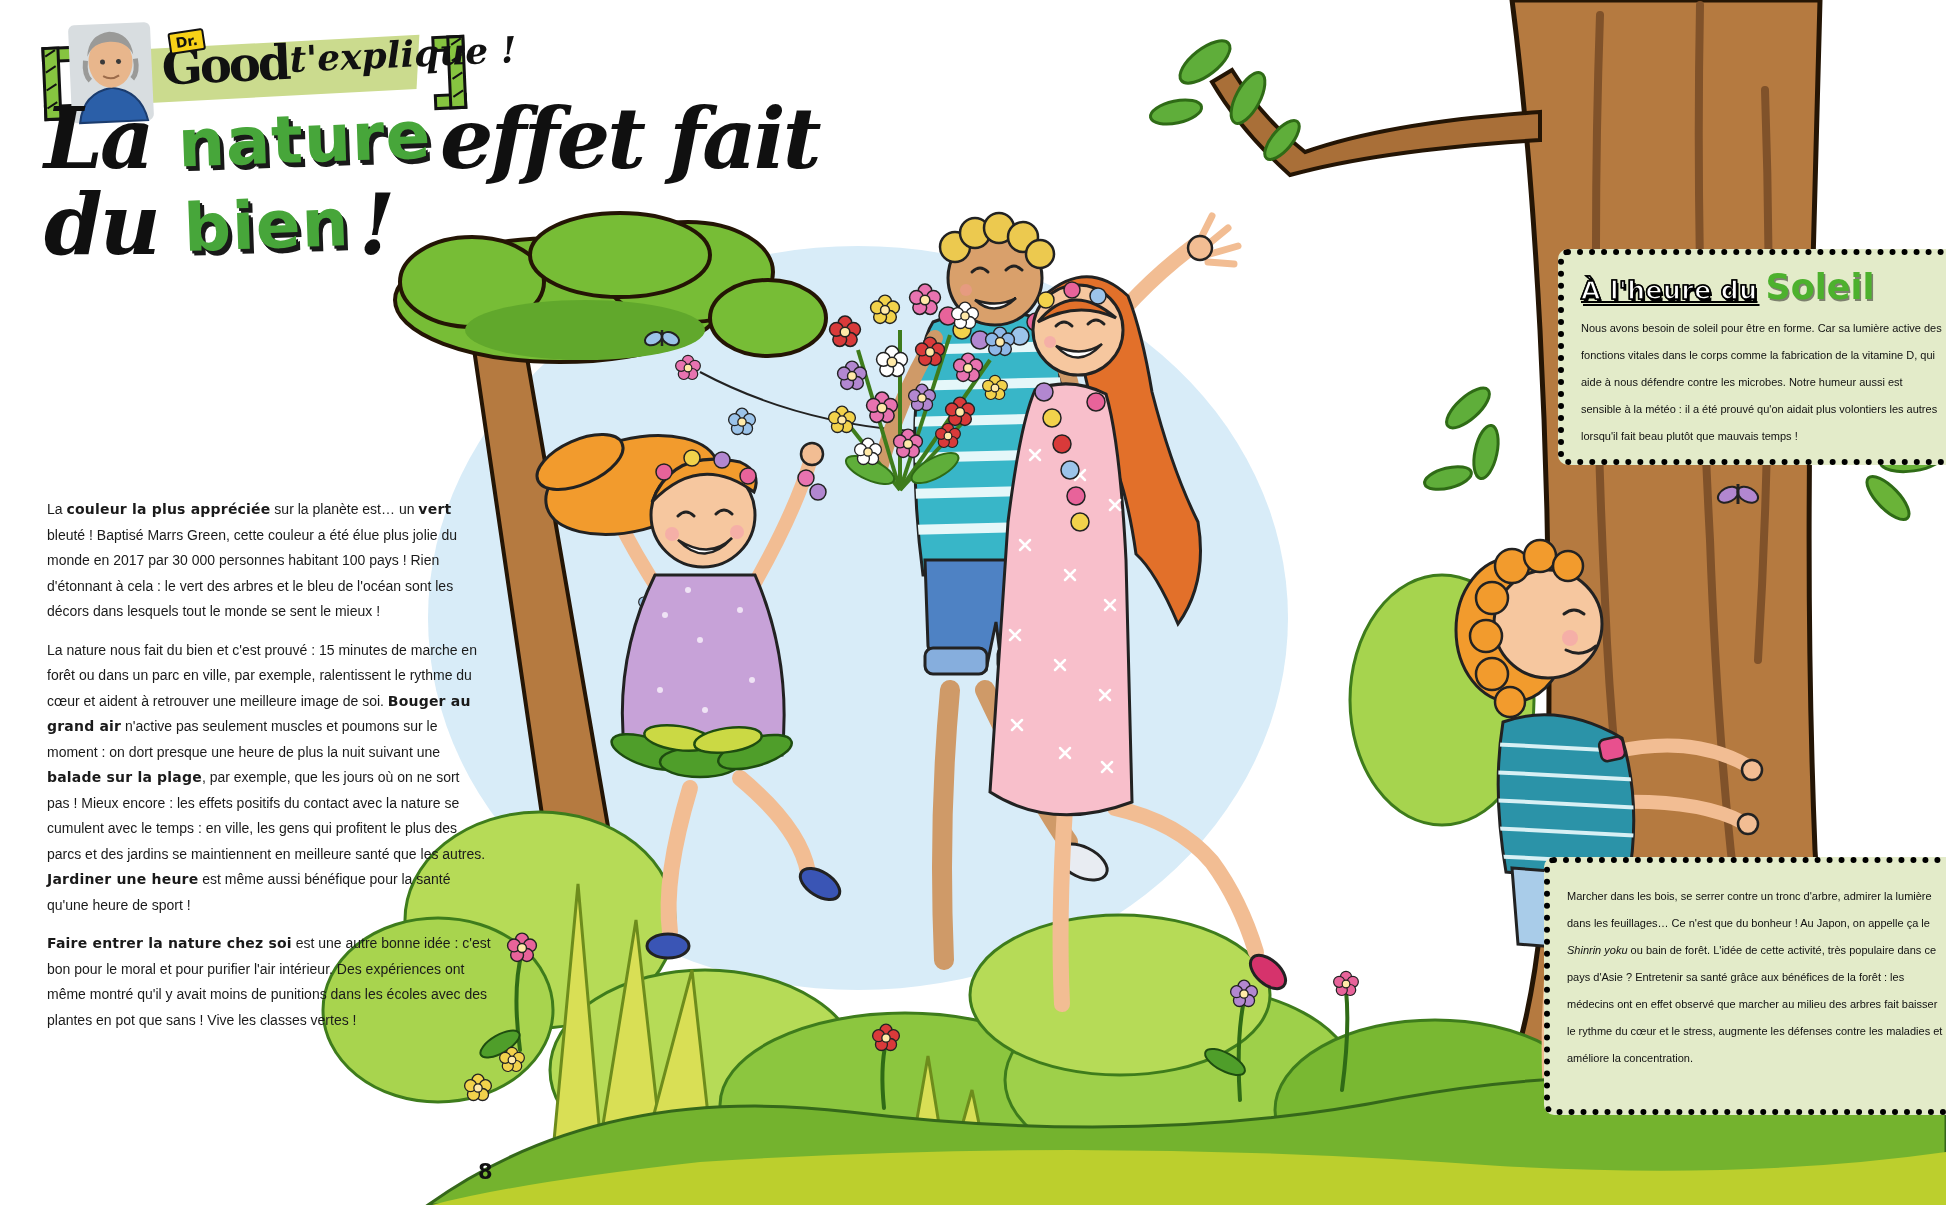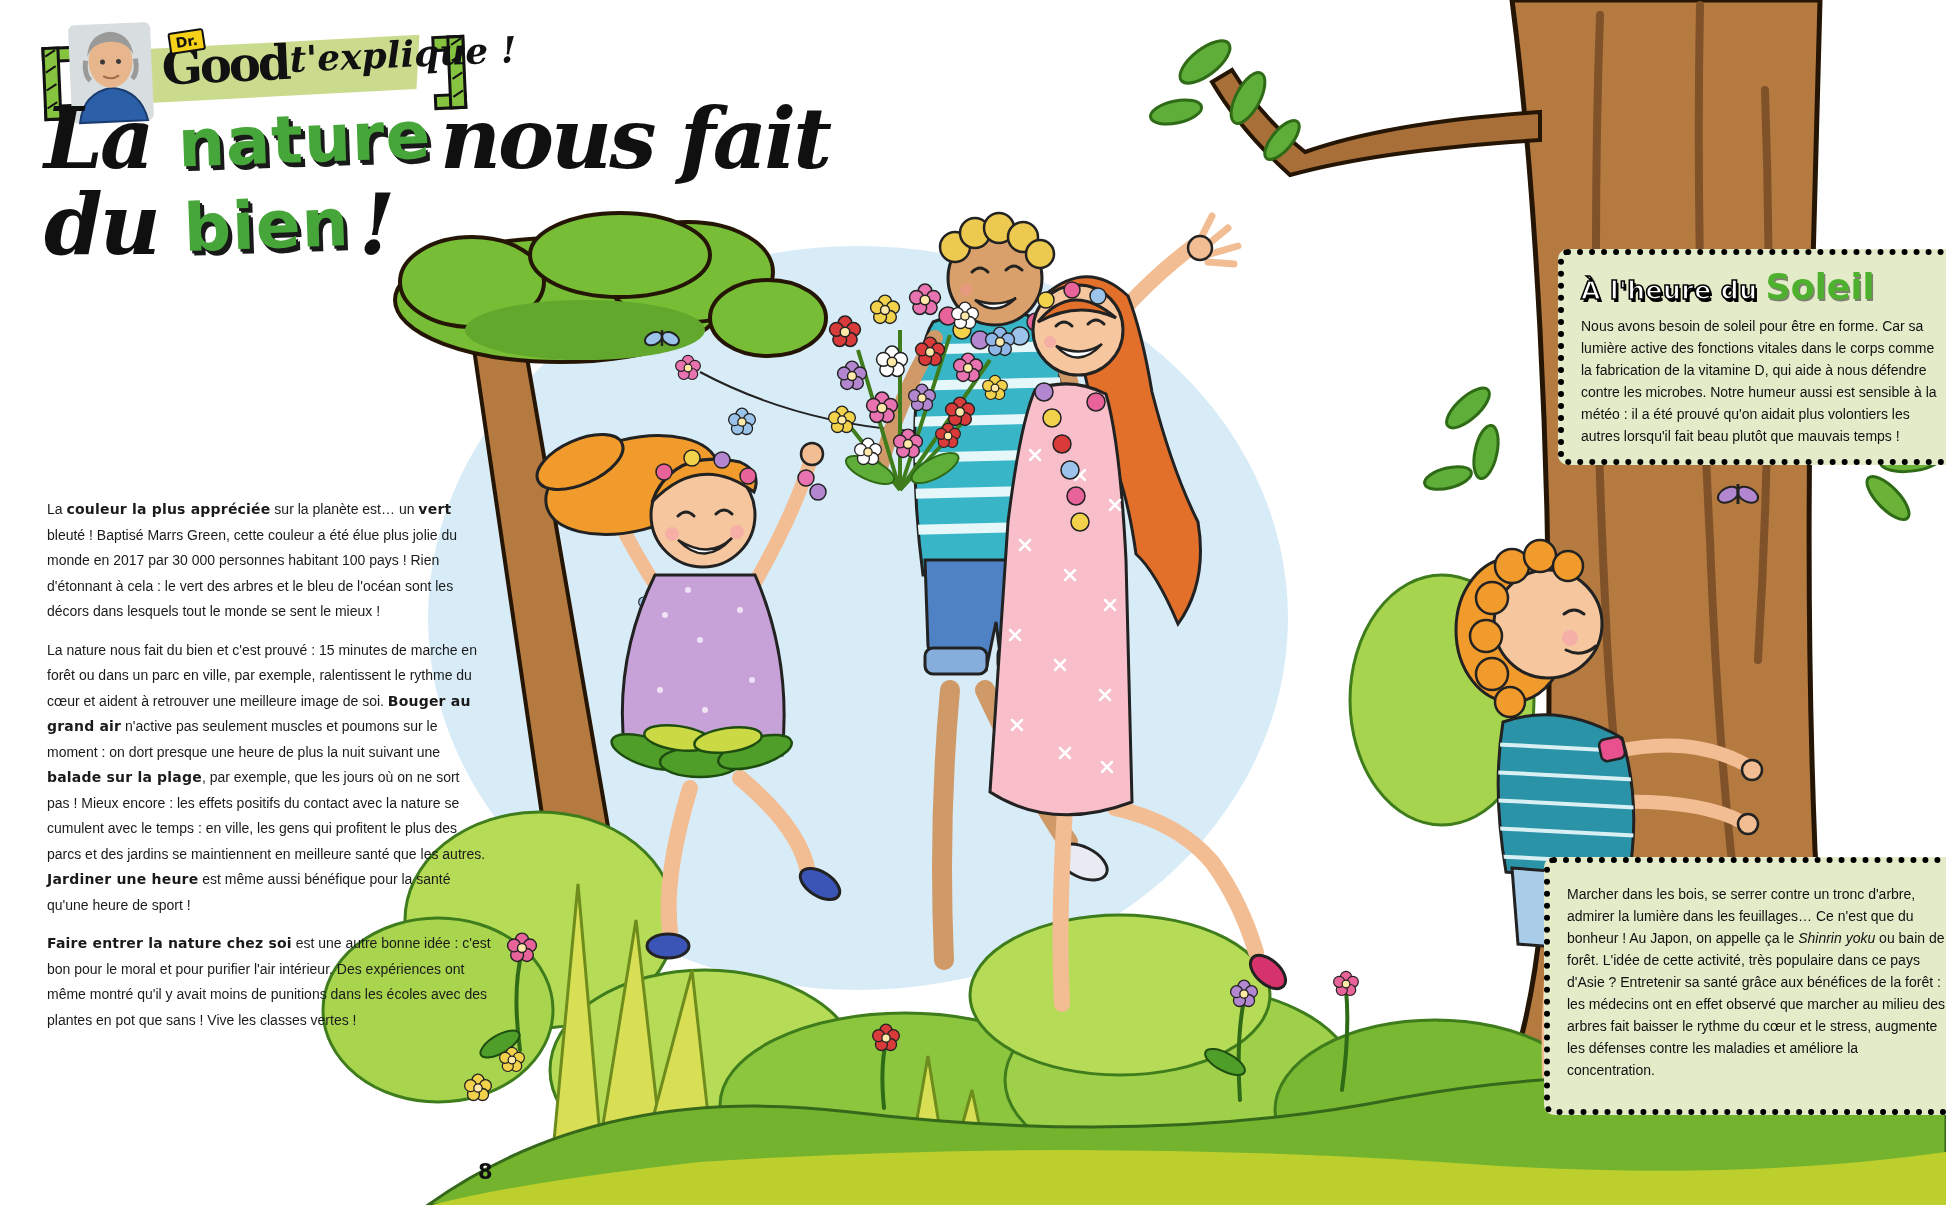--- a/index.html
+++ b/index.html
@@ -39,23 +39,23 @@
 
   
   .bodycol{position:absolute;left:47px;top:497px;width:444px;z-index:2;}
   .body-par{margin:0 0 13px 0;font-size:14px;line-height:25.5px;color:#1a1a1a;}
   .body-par span.b{font-family:"DejaVu Sans",sans-serif;font-weight:700;letter-spacing:.2px;}
 
   
   .sidebox{position:absolute;background:#e3ebc9;border:6px dotted #000;border-radius:10px;
            padding:12px 17px;box-sizing:border-box;z-index:4;}
   .sidebox .head{font-family:"DejaVu Sans",sans-serif;font-weight:800;font-size:25px;white-space:nowrap;}
-  .head-outline{color:#fff;-webkit-text-stroke:1.6px #000;text-shadow:2px 3px 0 #000;letter-spacing:.5px;}
+  .head-outline{color:#fff;-webkit-text-stroke:1.6px #000;text-shadow:2px 3px 0 #000;letter-spacing:.5px;text-decoration:underline;}
   .head-accent{color:#4db12e;margin-left:8px;font-size:35px;text-shadow:1.5px 2px 0 rgba(0,0,0,.45);}
-  .sidebox .txt{margin-top:8px;font-size:14px;line-height:22px;color:#111;}
+  .sidebox .txt{margin-top:8px;font-size:11px;line-height:27px;color:#111;}
   #box-soleil{left:1558px;top:249px;width:410px;height:216px;}
   #box-bois{left:1544px;top:857px;width:426px;height:258px;}
   .it{font-style:italic;}
 
   .pagenum{position:absolute;left:478px;top:1160px;font-family:"DejaVu Sans",sans-serif;
            font-weight:bold;font-size:21px;color:#111;z-index:5;}
 </style>
 </head>
 <body>
 
@@ -424,21 +424,21 @@
         <line x1="32" y1="48" x2="42" y2="42"></line>
           <line x1="32" y1="66" x2="42" y2="60"></line>
       </g>
     </svg>
   </div>
 
   <h1 class="headline" style="margin:0;">
     <div class="hl-line">
       <span class="hl-script">La </span>
       <span class="hl-green">nature</span>
-      <span class="hl-script"> nous fait</span>
+      <span class="hl-script"> effet fait</span>
     </div>
     <div class="hl-line">
       <span class="hl-script">du </span>
       <span class="hl-green">bien</span>
       <span class="hl-script"> !</span>
     </div>
   </h1>
 
 
   <div class="bodycol">

